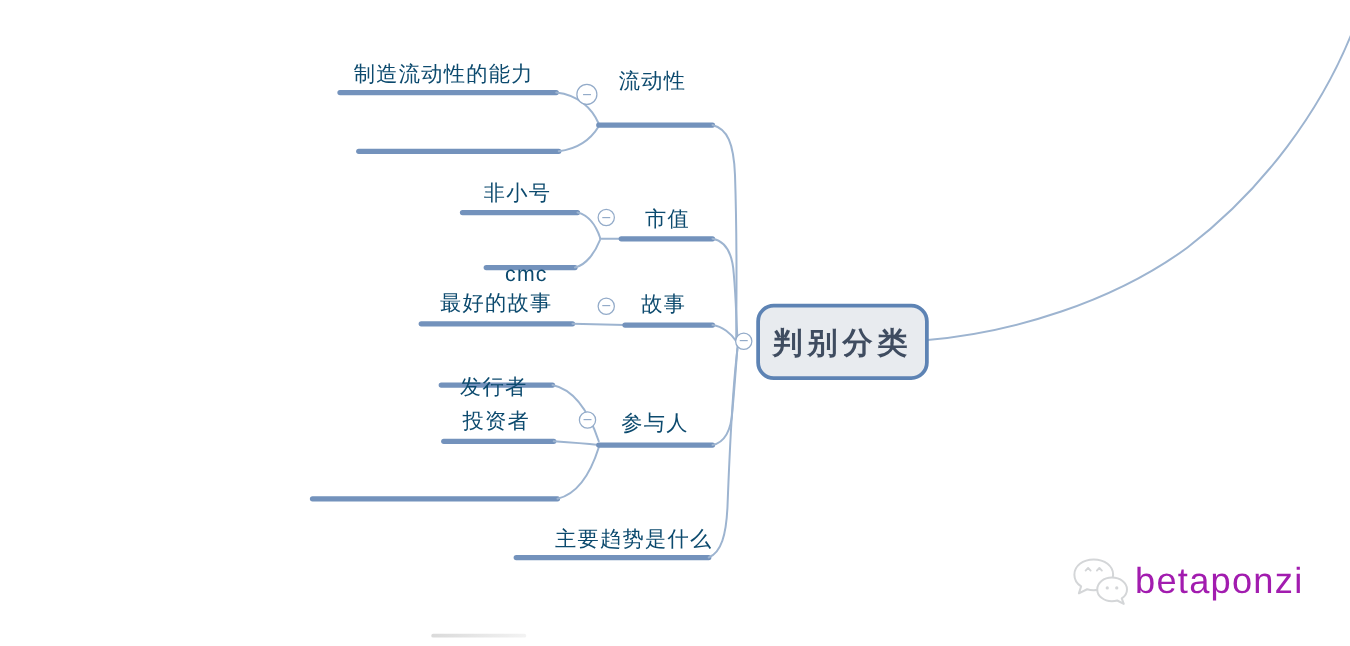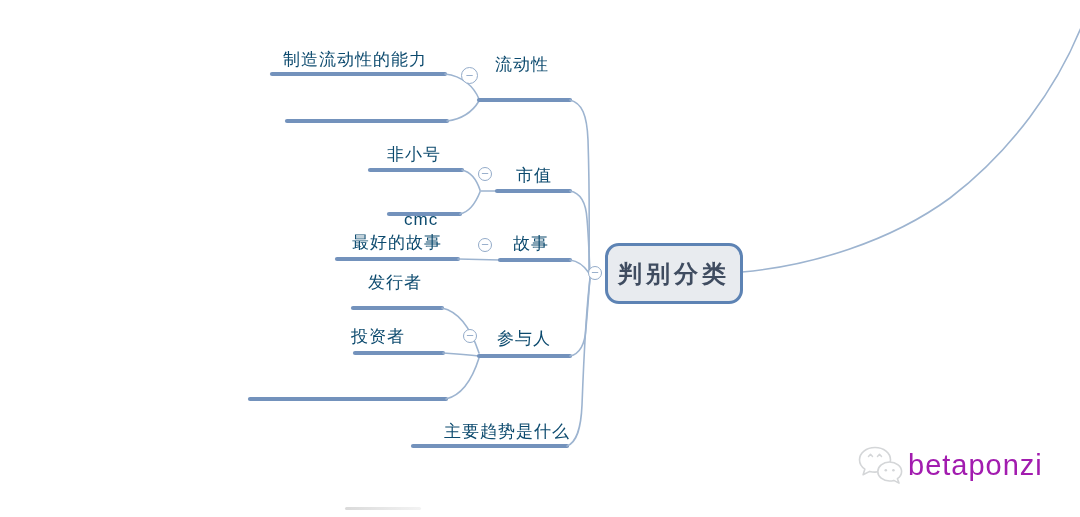--- a/index.html
+++ b/index.html
@@ -115,22 +115,22 @@
   <div class="topic" style="left:283px;top:48px;">制造流动性的能力</div>
   <div class="topic" style="left:495px;top:53px;">流动性</div>
 
   <div class="topic" style="left:387px;top:143px;">非小号</div>
   <div class="topic" style="left:404px;top:178px;margin-top:32px;">cmc</div>
   <div class="topic" style="left:516px;top:164px;">市值</div>
 
   <div class="topic" style="left:352px;top:231px;">最好的故事</div>
   <div class="topic" style="left:513px;top:232px;">故事</div>
 
-  <div class="topic" style="left:368px;top:271px;">发行者</div>
-  <div class="topic" style="left:351px;top:325px;">投资者</div>
+  <div class="topic" style="left:368px;top:298px;">发行者</div>
+  <div class="topic" style="left:370px;top:325px;">投资者</div>
   <div class="topic" style="left:497px;top:327px;">参与人</div>
 
   <div class="topic" style="left:428px;top:420px;margin-left:16px;">主要趋势是什么</div>
 
   <div class="collapse-btn big" style="left:461px;top:67px;">−</div>
   <div class="collapse-btn" style="left:478px;top:167px;">−</div>
   <div class="collapse-btn" style="left:478px;top:238px;">−</div>
   <div class="collapse-btn" style="left:463px;top:329px;">−</div>
   <div class="collapse-btn" style="left:588px;top:266px;">−</div>
 

